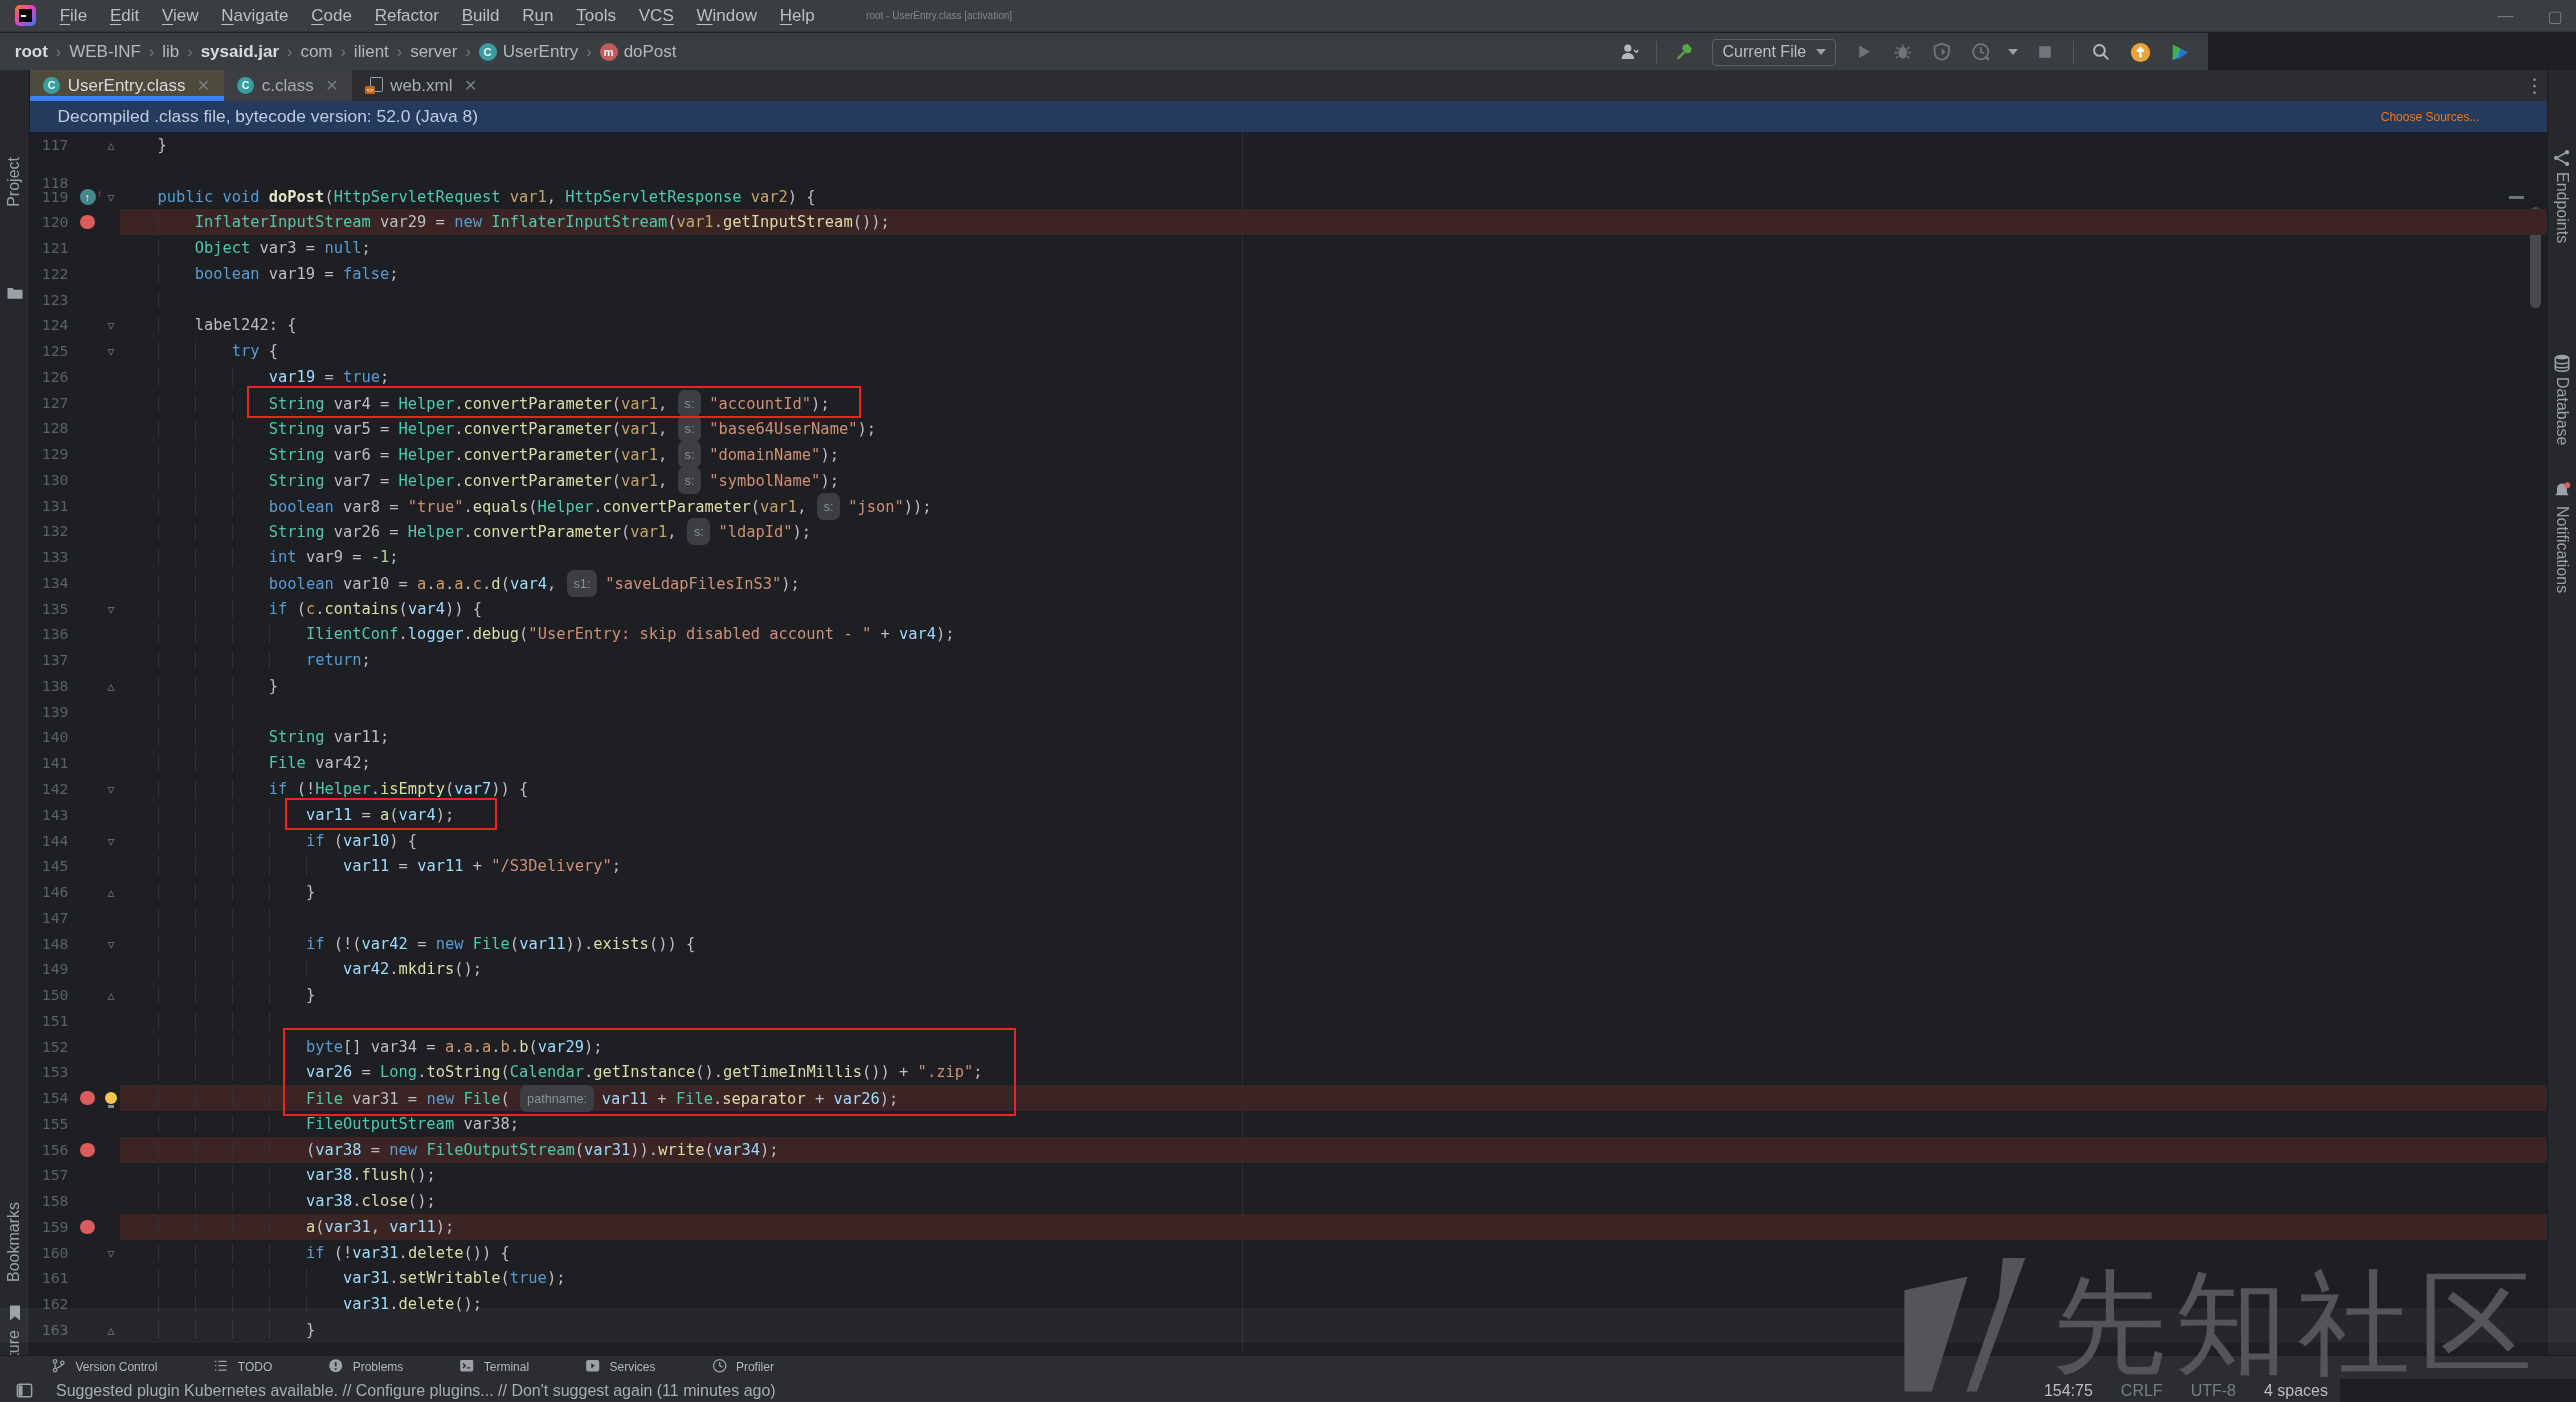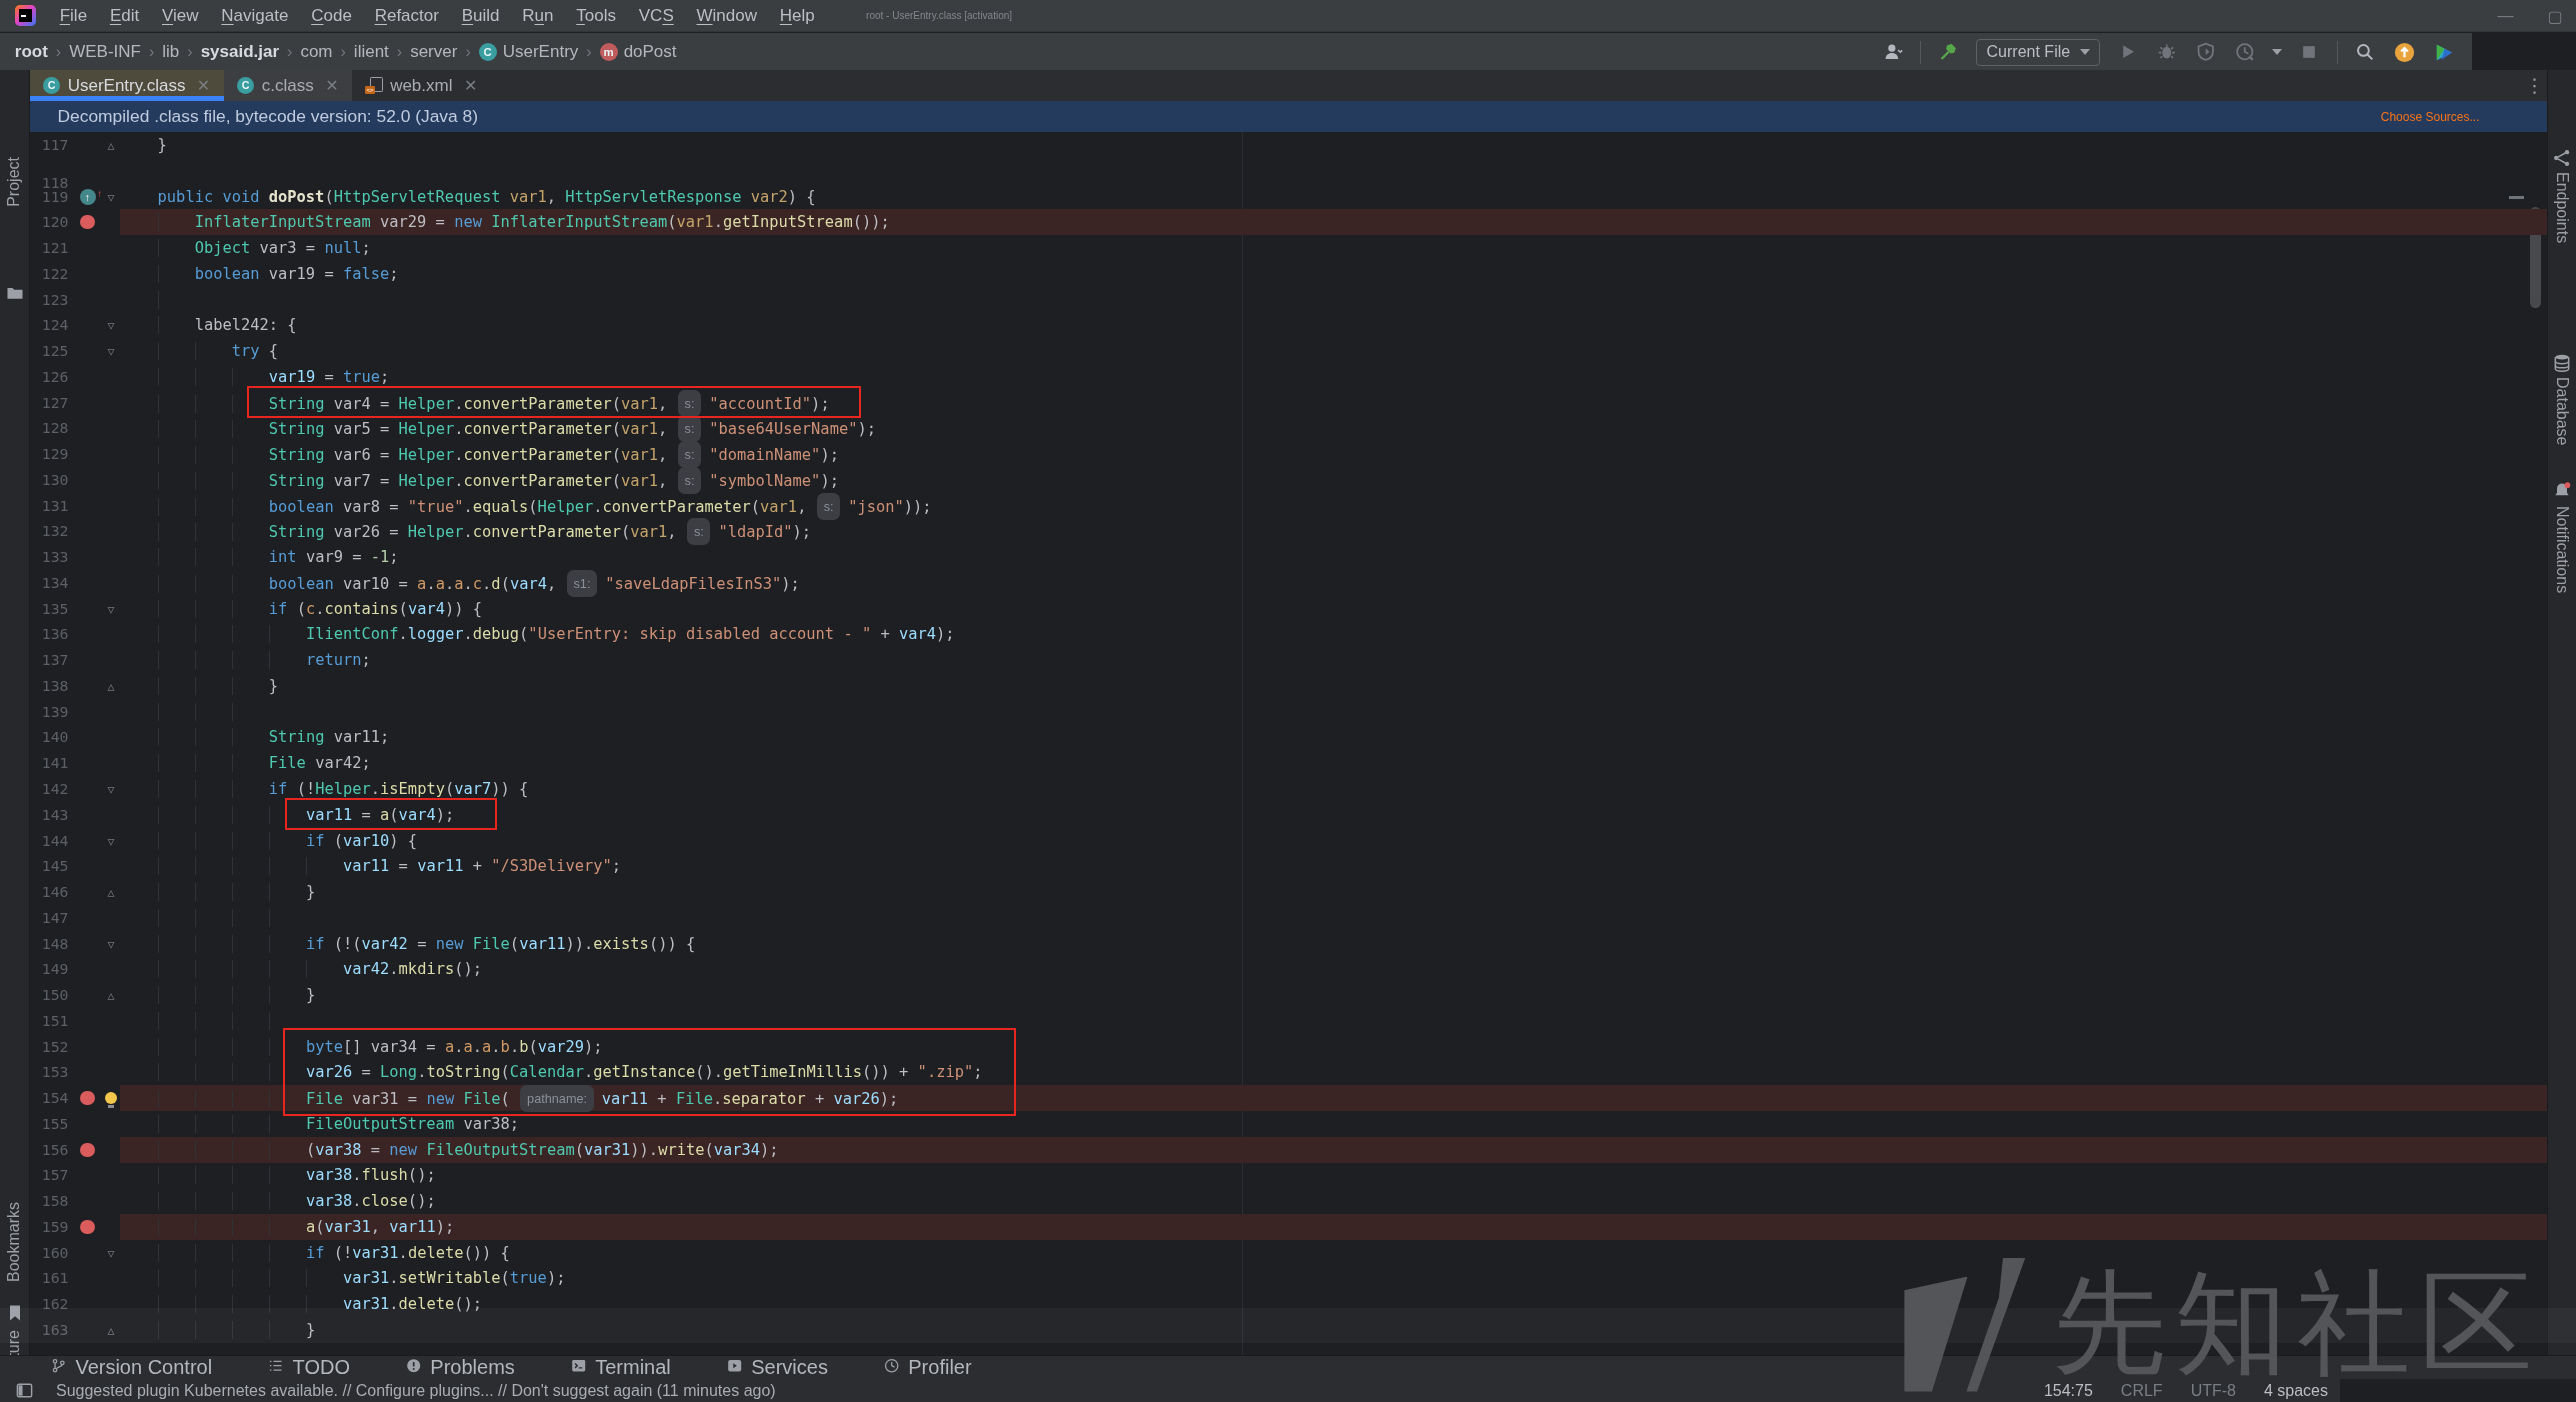--- a/index.html
+++ b/index.html
@@ -18,21 +18,21 @@
              background:#000; }
   .ij-logo::before { content:""; position:absolute; left:6px; top:10px; width:5.4px; height:2px;
              background:#fff; z-index:2; }
   .menu-item { color:#BDBFC4; font-size:17px; padding:0 11.4px; height:32px; line-height:32px; }
   .menu-item u { text-decoration:underline; text-underline-offset:2.7px; }
   .win-title { color:#83878D; font-size:10px; margin-left:40px; }
   .win-controls { position:absolute; right:13.4px; top:0; height:32px; display:flex; gap:34px;
                   align-items:center; color:#797D82; font-size:16px; }
 
   
-  .toolbar { position:absolute; left:0; top:33px; width:2472px; height:38px;
+  .toolbar { position:absolute; left:0; top:33px; width:2208px; height:38px;
              background:#3B3E41; display:flex; align-items:center; }
   .crumbs { display:flex; align-items:center; margin-left:14.8px; }
   .crumb { color:#B4B8BE; font-size:17px; display:flex; align-items:center; }
   .crumb.bold { color:#D8DADF; font-weight:bold; }
   .crumb-sep { color:#73777D; font-size:16px; margin:0 8px; }
   .badge-circle { display:inline-flex; width:18px; height:18px; border-radius:50%;
              align-items:center; justify-content:center; color:#E8F4F4; font-size:11.4px;
              font-weight:bold; margin-right:6px; }
   .badge-class { background:#3A9DA0; }
   .badge-method { background:#C05B5E; }
@@ -130,21 +130,21 @@
         background:#56585C; clip-path:polygon(0 12%, 78% 0, 34% 100%, 0 100%); }
   .wm-logo .s2 { position:absolute; left:62px; top:0; width:59px; height:134px;
         background:#56585C; clip-path:polygon(62% 0, 100% 0, 18% 100%, 0 100%, 55% 30%); }
   .wm-text { color:#56585C; font-size:113px; letter-spacing:9.4px;
         font-family:"DejaVu Sans", sans-serif; }
 
   
   .bottombar { position:absolute; left:0; top:1355px; width:2576px; height:24px;
                background:#2B2D30; border-top:0.7px solid #1A1B1D;
                display:flex; align-items:center; }
-  .bwin { display:flex; align-items:center; gap:8px; color:#B4B8BE; font-size:20px;
+  .bwin { display:flex; align-items:center; gap:8px; color:#B4B8BE; font-size:12px;
           margin-left:28px; margin-right:27px; }
   .bwin:first-child { margin-left:50px; }
 
   
   .statusbar { position:absolute; left:0; top:1379px; width:2340px; height:23px;
                background:#2B2D30; display:flex; align-items:center; }
   .st-msg { color:#A9ACB2; font-size:16px; margin-left:56px; }
   .st-right { position:absolute; right:12px; display:flex; gap:28px; align-items:center; }
   .st-pos { color:#BCBEC4; font-size:16px; }
   .st-dim { color:#7A7E84; font-size:16px; }

